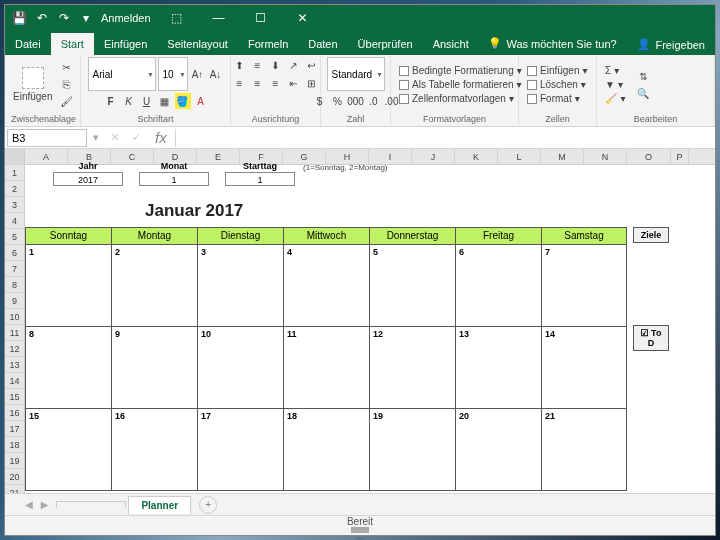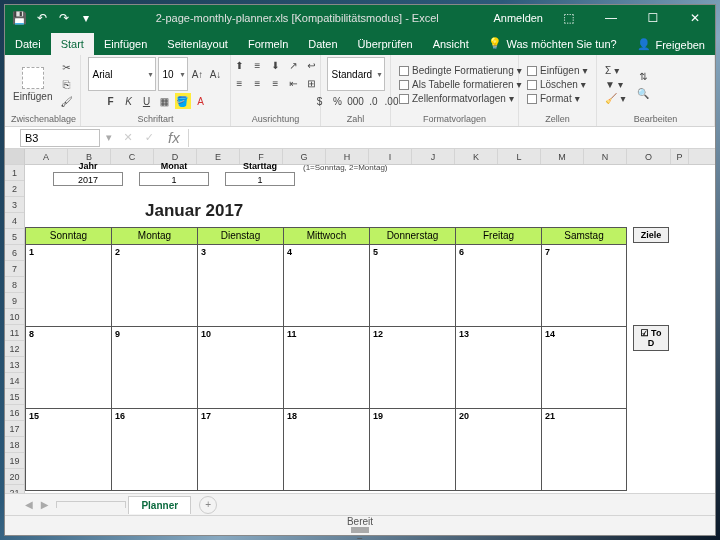--- a/index.html
+++ b/index.html
@@ -24,21 +24,21 @@
 .big-icon { width: 22px; height: 22px; border: 1px dashed #aaa; background: #fff; }
 .font-stack { display: flex; flex-direction: column; gap: 2px; }
 .font-row { display: flex; gap: 2px; align-items: center; }
 .combo { height: 34px; border: 1px solid #c0c0c0; background: #fff; font-size: 10px; padding: 0 14px 0 4px; display: flex; align-items: center; position: relative; }
 .combo::after { content: "▾"; position: absolute; right: 2px; font-size: 8px; color: #666; }
 .mini-btn { width: 16px; height: 16px; font-size: 10px; color: #444; display: flex; align-items: center; justify-content: center; }
 .vstack { display: flex; flex-direction: column; gap: 1px; font-size: 10px; color: #444; }
 .vstack-item { display: flex; align-items: center; gap: 3px; padding: 1px 2px; white-space: nowrap; }
 .sq { width: 10px; height: 10px; border: 1px solid #888; background: #fff; }
 .fbar { height: 22px; background: #fff; border-bottom: 1px solid #d4d4d4; display: flex; align-items: center; font-size: 11px; }
-.namebox { width: 80px; height: 18px; border: 1px solid #c0c0c0; margin-left: 15px; padding: 0 4px; display: flex; align-items: center; }
+.namebox { width: 80px; height: 18px; border: 1px solid #c0c0c0; margin-left: 2px; padding: 0 4px; display: flex; align-items: center; }
 .fx-label { padding: 0 8px; font-style: italic; color: #888; font-size: 15px; }
 .fbar-input { flex: 1; height: 18px; border-left: 1px solid #d4d4d4; }
 .grid-area { flex: 1; position: relative; overflow: hidden; background: #fff; display: flex; }
 .rowhdrs { width: 20px; background: #e6e6e6; border-right: 1px solid #ccc; }
 .rowhdr { height: 16px; font-size: 9px; color: #444; text-align: center; border-bottom: 1px solid #d4d4d4; line-height: 16px; }
 .colhdrs { height: 16px; background: #e6e6e6; border-bottom: 1px solid #ccc; display: flex; }
 .colhdr { font-size: 9px; color: #444; text-align: center; border-right: 1px solid #d4d4d4; line-height: 16px; }
 .cells { position: relative; flex: 1; }
 .main-cells { position: absolute; inset: 0; }
 .param-row { position: absolute; top: 12px; left: 0; right: 0; height: 32px; display: flex; font-size: 9px; }
@@ -73,21 +73,20 @@
 <div class="desktop">
 <div class="window">
 
   <div class="titlebar">
     <div class="qat">
       <span class="qat-icon">💾</span>
       <span class="qat-icon">↶</span>
       <span class="qat-icon">↷</span>
       <span class="qat-icon">▾</span>
     </div>
-    <div class="title-text">2-page-monthly-planner.xls [Kompatibilitätsmodus] - Excel</div>
     <div class="title-right">
       <span>Anmelden</span>
       <span class="sys-btn">⬚</span>
       <span class="sys-btn">—</span>
       <span class="sys-btn">☐</span>
       <span class="sys-btn">✕</span>
     </div>
   </div>
 
   <div class="tabbar">

